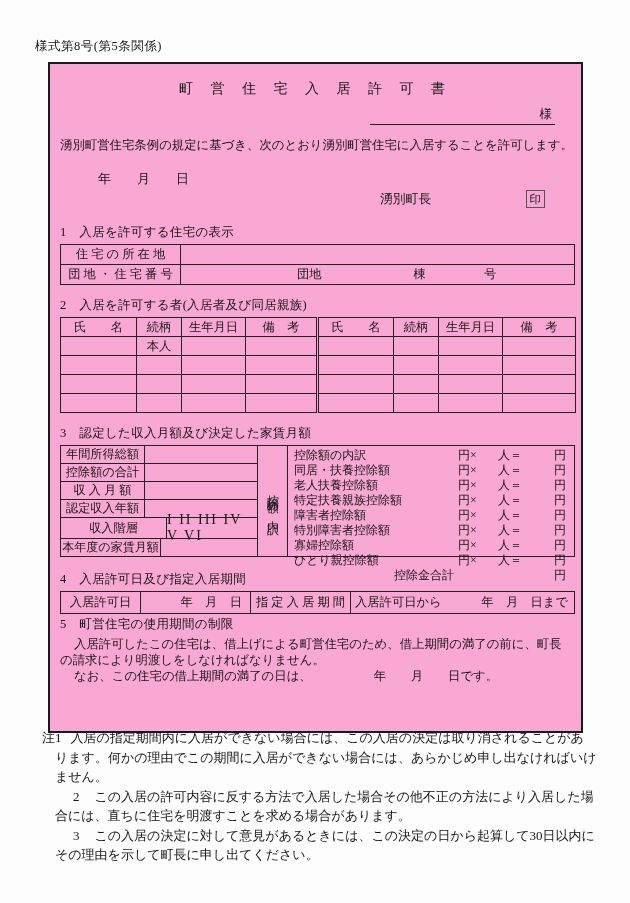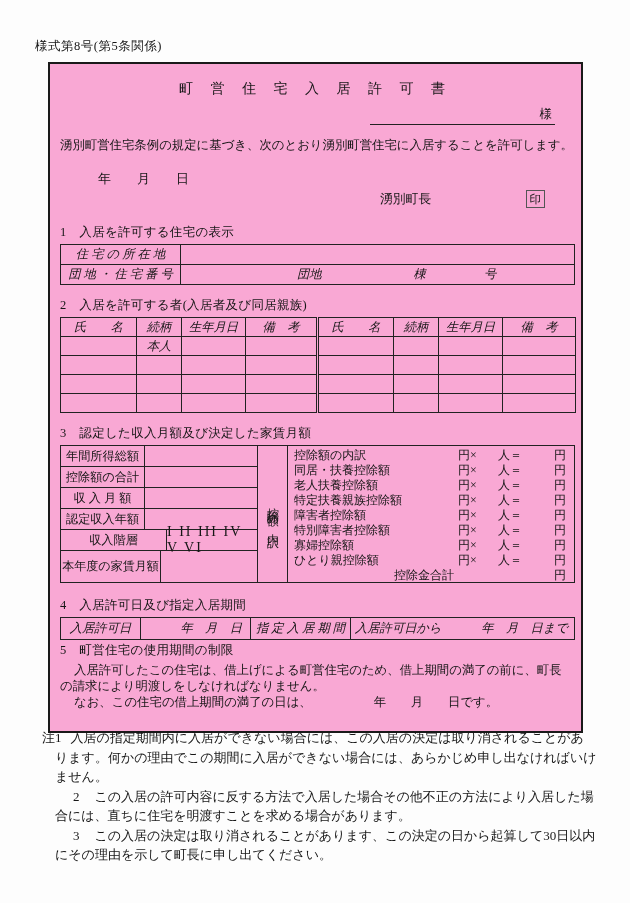--- a/index.html
+++ b/index.html
@@ -32,36 +32,36 @@
   .intro div { white-space:nowrap; line-height:17px; font-size:12.4px; }
 
   .date-row { margin-top:16px; padding-left:38px; font-size:13px; height:18px; }
   .issuer-row { display:flex; align-items:center; height:22px; margin-top:0; }
   .issuer-name { margin-left:320px; font-size:12.8px; }
   .seal { margin-left:auto; margin-right:26px; border:1px solid #555; font-size:11.5px; padding:1px 3px; line-height:14px; }
 
   .sec-title { font-size:12.5px; margin-top:14px; margin-bottom:3px; letter-spacing:.3px; }
   .sec-title.tight { margin-top:12px; }
 
-  table { border-collapse:collapse; width:515px; table-layout:fixed;font-style:italic; }
+  table { border-collapse:collapse; width:515px; table-layout:fixed; }
   td,th { border:1px solid #222; font-size:12.3px; font-weight:normal; padding:0 4px; height:20px; overflow:hidden; white-space:nowrap; }
   th { text-align:center; }
   .lbl { text-align:center; letter-spacing:0; }
 
   
   .s1 td:first-child { width:120px; }
   .s1 .units { display:flex; align-items:center; }
   .s1 .u { display:inline-block; }
 
   
   .s2 td, .s2 th { height:19px; }
   .dbl { border-left:3px double #222 !important; }
 
   
-  .s3 { display:flex; width:515px; height:138px; border:1px solid #222; }
+  .s3 { display:flex; width:515px; height:112px; border:1px solid #222; }
   .s3-left { width:197px; display:flex; flex-direction:column; border-right:1px solid #222; }
   .s3-row { display:flex; border-bottom:1px solid #222; height:21px; align-items:center; }
   .s3-row:last-child { border-bottom:none; flex:1; }
   .s3-cell-l { width:84px; border-right:1px solid #222; height:100%; display:flex; align-items:center; justify-content:center; font-size:12.2px; }
   .s3-row.tier .s3-cell-l { width:106px; }
   .s3-row.rent .s3-cell-l { width:100px; font-size:12px; }
   .s3-cell-v { flex:1; height:100%; display:flex; align-items:center; justify-content:center; letter-spacing:2px; font-size:14px; }
   .s3-mid { width:30px; border-right:1px solid #222; display:flex; align-items:center; justify-content:center; }
   .s3-vlabel { writing-mode:vertical-rl; letter-spacing:3px; font-size:12px; }
   .s3-right { flex:1; padding:2px 0 1px 6px; display:flex; flex-direction:column; }
@@ -312,16 +312,16 @@
 
     <div class="sec-title" style="margin-top:2px">5　町営住宅の使用期間の制限</div>
     <p class="s5-para">入居許可したこの住宅は、借上げによる町営住宅のため、借上期間の満了の前に、町長の請求により明渡しをしなければなりません。</p>
     <p class="s5-para">なお、この住宅の借上期間の満了の日は、　　　　　年　　月　　日です。</p>
 
   </div>
 
   <div class="notes">
     <p class="note first"><span class="marker">注1</span><span>入居の指定期間内に入居ができない場合には、この入居の決定は取り消されることがあります。何かの理由でこの期間に入居ができない場合には、あらかじめ申し出なければいけません。</span></p>
     <p class="note sub"><span class="marker">2</span><span>この入居の許可内容に反する方法で入居した場合その他不正の方法により入居した場合には、直ちに住宅を明渡すことを求める場合があります。</span></p>
-    <p class="note sub"><span class="marker">3</span><span>この入居の決定は取り消されることがあります、この決定の日から起算して30日以内にその理由を示して町長に申し出てください。</span></p>
+    <p class="note sub"><span class="marker">3</span><span>この入居の決定に対して意見があるときには、この決定の日から起算して30日以内にその理由を示して町長に申し出てください。</span></p>
   </div>
 
 </div>
 
 </body></html>

